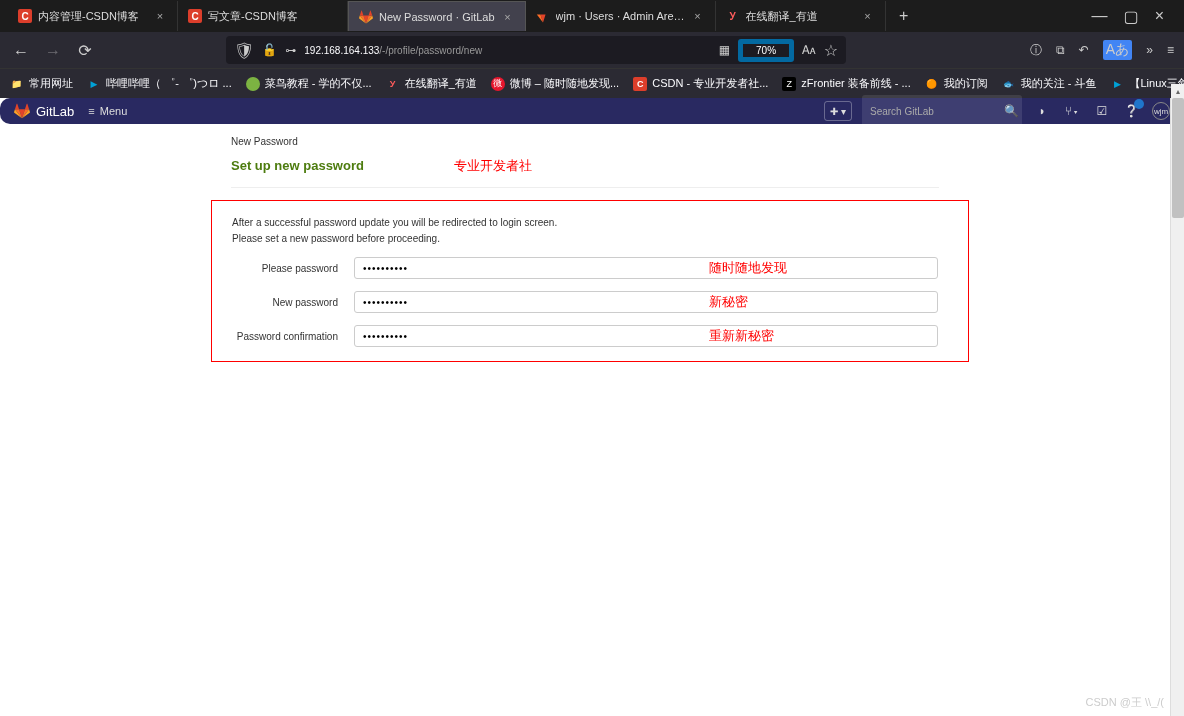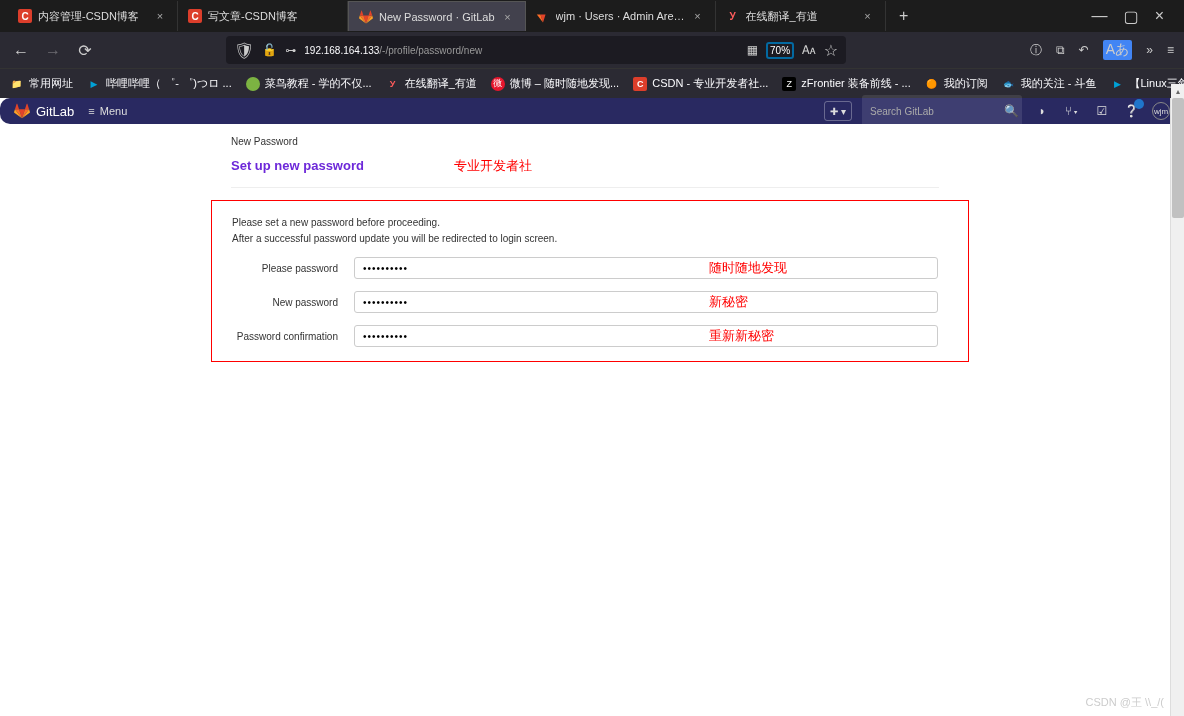--- a/index.html
+++ b/index.html
@@ -16,21 +16,21 @@
 .new-tab-btn { width: 24px; height: 24px; display: flex; align-items: center; justify-content: center; color: #ccc; cursor: pointer; margin-left: 6px; }
 .window-controls { margin-left: auto; display: flex; gap: 16px; padding-right: 12px; color: #ccc; }
 
 .toolbar { display: flex; align-items: center; height: 36px; padding: 0 10px; gap: 10px; background: #2b2a33; }
 .nav-btn { width: 22px; height: 22px; display: flex; align-items: center; justify-content: center; color: #ccc; cursor: pointer; }
 .url-bar { flex: 1; display: flex; align-items: center; background: #1c1b22; border-radius: 4px; height: 28px; padding: 0 8px; gap: 8px; max-width: 620px; margin-left: 120px; }
 .url-bar .lock { color: #ff6b6b; font-size: 12px; }
 .url-text { color: #fbfbfe; font-size: 10px; flex: 1; }
 .url-text .path { color: #999; }
 .toolbar-right { display: flex; gap: 14px; align-items: center; margin-left: auto; color: #ccc; font-size: 12px; }
-.zoom-badge { border: 2px solid #0369a1; padding: 1px 2px; border-radius: 3px; font-size: 10px; text-align: center; }
+.zoom-badge { border: 5px solid #0369a1; padding: 1px 13px; border-radius: 3px; font-size: 10px; text-align: center; }
 
 .bookmarks-bar { display: flex; align-items: center; height: 30px; padding: 0 10px; gap: 14px; background: #2b2a33; border-top: 1px solid #333; overflow: hidden; }
 .bookmark { display: flex; align-items: center; gap: 5px; font-size: 11px; color: #fbfbfe; cursor: pointer; white-space: nowrap; }
 .bookmark .bm-icon { width: 14px; height: 14px; display: inline-flex; align-items: center; justify-content: center; border-radius: 2px; font-size: 9px; }
 
 
 .gitlab-nav { background: #292961; height: 26px; display: flex; align-items: center; padding: 12px 14px; gap: 14px; border-radius: 10px; }
 .gitlab-logo { display: flex; align-items: center; gap: 6px; color: #fff; font-size: 13px; font-weight: 500; }
 .gitlab-logo svg { width: 16px; height: 16px; }
 .gitlab-menu { display: flex; align-items: center; gap: 5px; color: #ddd; font-size: 11px; cursor: pointer; }
@@ -39,21 +39,21 @@
 .gitlab-search::placeholder { color: #aaa; }
 .gl-icon { width: 20px; height: 20px; display: flex; align-items: center; justify-content: center; color: #ddd; font-size: 12px; cursor: pointer; position: relative; }
 .gl-badge { position: absolute; top: -2px; right: -2px; background: #1f75cb; color: #fff; border-radius: 50%; width: 10px; height: 10px; font-size: 7px; display: flex; align-items: center; justify-content: center; }
 .gl-avatar { width: 18px; height: 18px; border-radius: 50%; border: 1px solid #888; display: flex; align-items: center; justify-content: center; font-size: 8px; color: #ddd; }
 
 
 .page { background: #fff; padding: 0; }
 .content-wrapper { width: 708px; margin: 0 auto 0 231px; }
 .breadcrumb-line { font-size: 10px; color: #333; padding-top: 12px; padding-bottom: 10px; }
 .page-header { display: flex; align-items: baseline; gap: 90px; padding-bottom: 12px; border-bottom: 1px solid #eee; margin-bottom: 12px; }
-.page-title { font-size: 13px; font-weight: 600; color: #6d28d9; }
+.page-title { font-size: 13px; font-weight: 600; color: #4d7c0f; }
 .annotate { color: #ff0000; font-size: 13px; font-family: SimSun, serif; }
 
 .form-box { border: 1px solid #ff0000; margin-left: -20px; width: 758px; padding: 14px 0 14px 20px; margin-bottom: 10px; }
 .form-note { font-size: 10px; color: #333; line-height: 1.6; margin-bottom: 10px; }
 .form-row { display: flex; align-items: center; margin-bottom: 12px; position: relative; }
 .form-label { width: 122px; text-align: right; font-size: 10px; color: #333; padding-right: 16px; }
 .form-input { width: 584px; height: 22px; border: 1px solid #ccc; border-radius: 3px; padding: 0 8px; font-size: 10px; letter-spacing: 1px; }
 .row-annotate { position: absolute; left: 477px; color: #ff0000; font-size: 13px; font-family: SimSun, serif; pointer-events: none; }
 
 .submit-row { padding-left: 16px; }
@@ -224,22 +224,22 @@
 <div class="page">
   <div class="content-wrapper">
     <div class="breadcrumb-line">New Password</div>
     <div class="page-header">
       <div class="page-title">Set up new password</div>
       <div class="annotate">专业开发者社</div>
     </div>
 
     <div class="form-box">
       <div class="form-note">
+        <div>After a successful password update you will be redirected to login screen.</div>
         <div>Please set a new password before proceeding.</div>
-        <div>After a successful password update you will be redirected to login screen.</div>
       </div>
 
       <div class="form-row">
         <label class="form-label">Please password</label>
         <input class="form-input" type="text" value="••••••••••" style="">
         <span class="row-annotate">随时随地发现</span>
       </div>
 
       <div class="form-row">
         <label class="form-label">New password</label>

